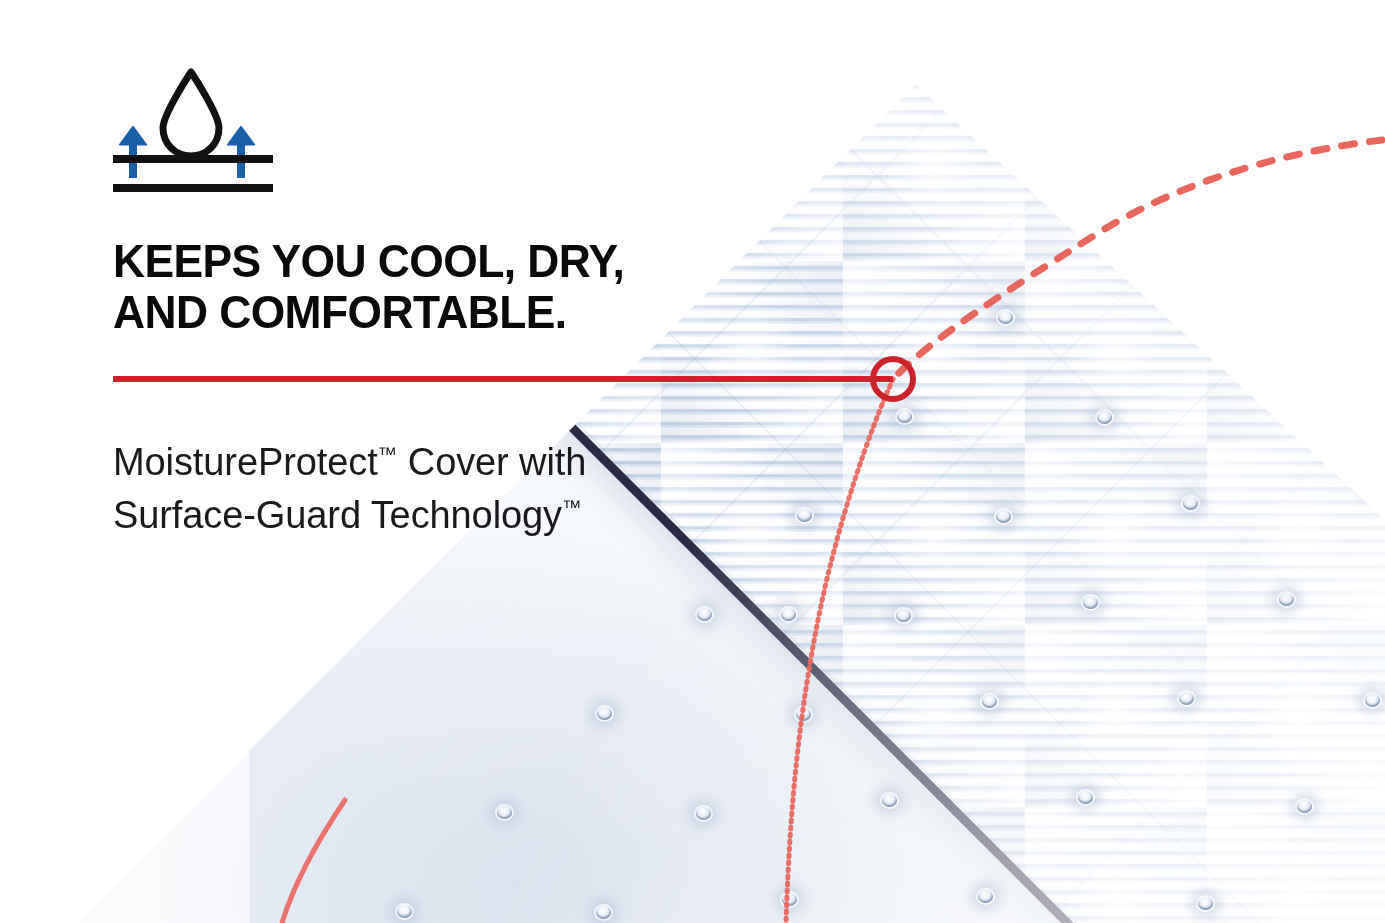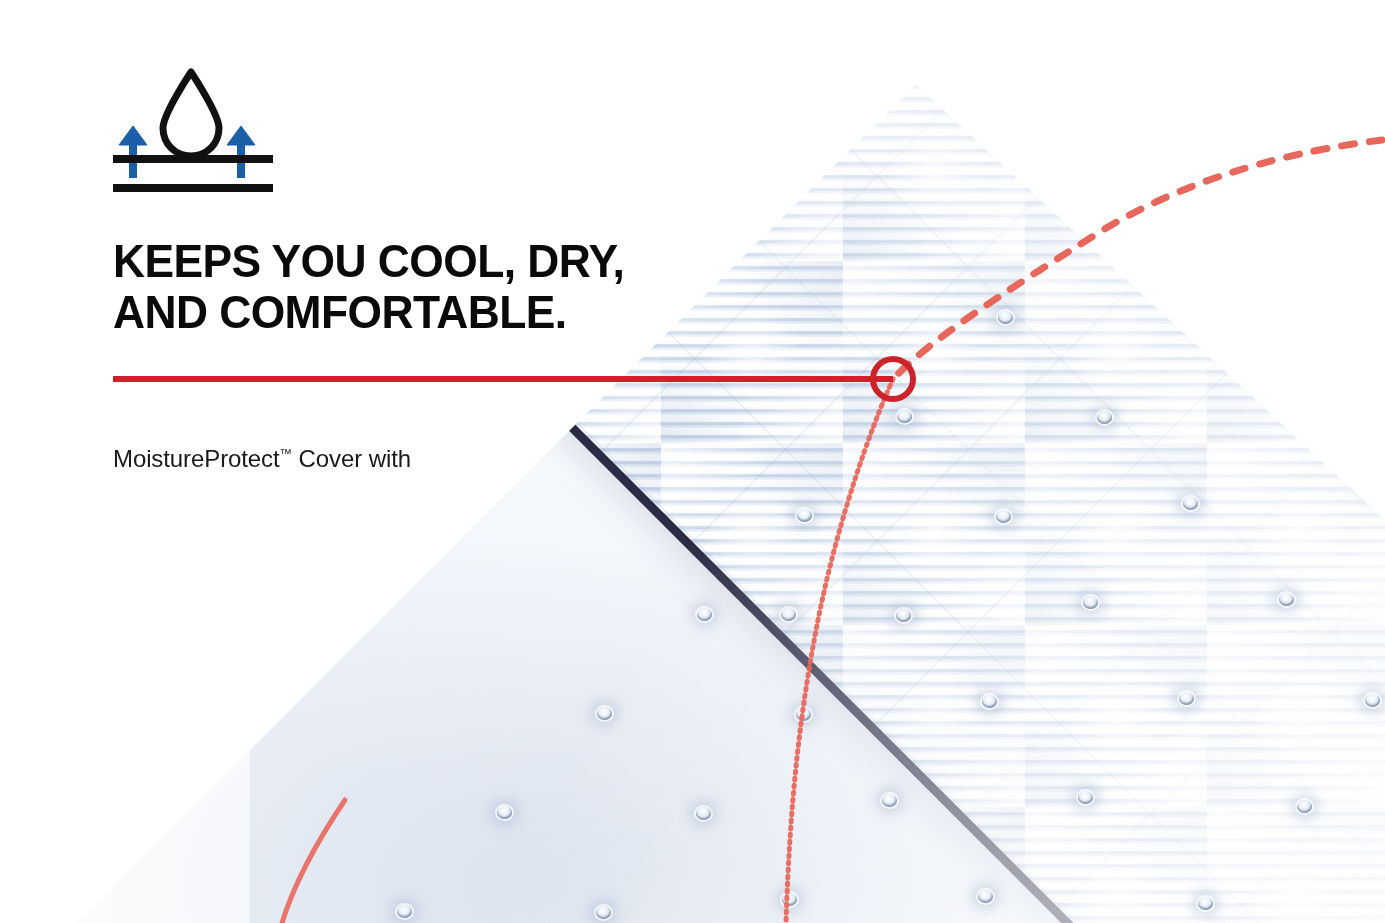--- a/index.html
+++ b/index.html
@@ -228,21 +228,21 @@
 
   .subcopy {
     position: absolute;
     left: 113px;
     top: 432px;
     width: 560px;
     margin: 0;
     color: #1a1a1a;
     font-family: "Liberation Sans", sans-serif;
     font-weight: 400;
-    font-size: 24px;
+    font-size: 38px;
     line-height: 45px;
     letter-spacing: -0.1px;
   }
   .subcopy .tm {
     font-size: 0.52em;
     vertical-align: 0.72em;
     letter-spacing: 0;
   }
   .subcopy .ln { display: block; white-space: nowrap; }
 </style>
@@ -339,15 +339,16 @@
   </div>
 
   <h1 class="headline" style="color: rgb(10, 10, 10);">KEEPS YOU COOL, DRY,
 AND COMFORTABLE.</h1>
 
   <div class="rule-line" style="background: rgb(204, 34, 41);"></div>
   <div class="callout-circle" style="border-color: rgb(204, 34, 41);"></div>
 
   <p class="subcopy" style="color: rgb(26, 26, 26);">
     <span class="ln"><span>MoistureProtect</span><span class="tm">™</span><span> Cover with</span></span>
+    <span class="ln"><span>Surface-Guard Technology</span><span class="tm">™</span></span>
   </p>
 
 </div>
 
 </body></html>

